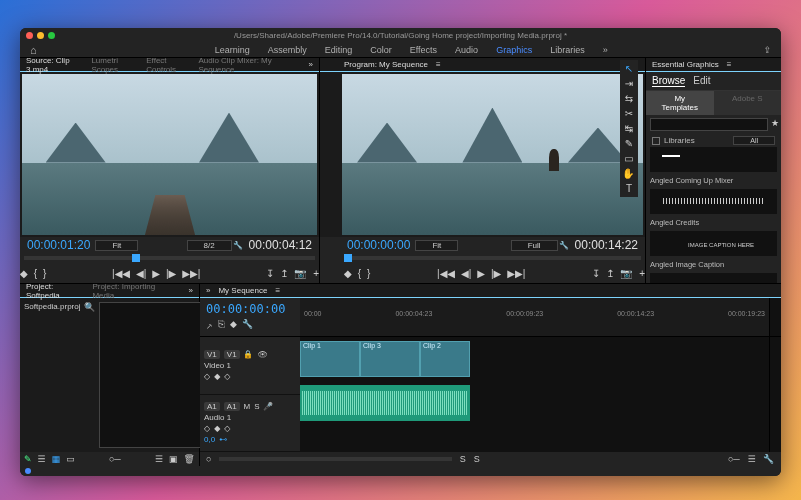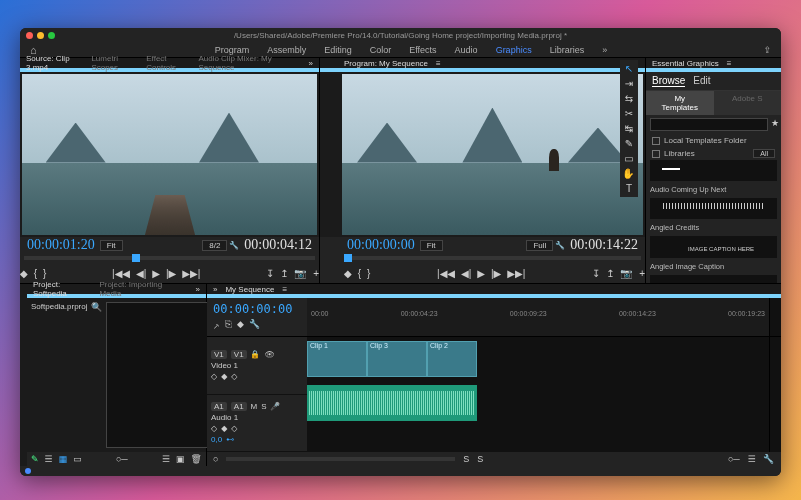--- a/index.html
+++ b/index.html
@@ -13,53 +13,53 @@
   .toolbar-row { height:16px; background:#232323; display:flex; align-items:center; padding:0 10px; gap:18px; color:#b0b0b0; border-bottom:1px solid #000;}
   .toolbar-row .home { font-size:11px; margin-right:160px; }
   .toolbar-row span { cursor:default; }
   .toolbar-row .active { color:#4a8cff; }
   .panels { flex:1; display:flex; flex-direction:column; min-height:0; }
   .upper { height:226px; display:flex; border-bottom:1px solid #000; }
   .source, .program { display:flex; flex-direction:column; background:#1b1b1b; }
   .source { width:300px; border-right:1px solid #000; }
   .program { flex:1; border-right:1px solid #000; position:relative; }
   .essential { width:135px; display:flex; flex-direction:column; background:#232323; }
-  .panel-hdr { height:14px; display:flex; align-items:center; gap:8px; padding:0 6px; background:#1b1b1b; border-bottom:4px solid #7dd3fc; font-size:8px;}
+  .panel-hdr { height:14px; display:flex; align-items:center; gap:8px; padding:0 6px; background:#1b1b1b; border-bottom:1px solid #7dd3fc; font-size:8px;}
   .panel-hdr .ptab { color:#ddd; }
   .panel-hdr .ptab.dim { color:#777; }
   .monitor { flex:1; margin:2px; background:#000; position:relative; overflow:hidden; }
   .sky { position:absolute; inset:0; background:linear-gradient(#c8d9e3,#aac2cc 55%,#5b7a80 55%,#3a5a60); }
   .mountain { position:absolute; bottom:45%; width:60px; height:40px; background:#4b6670; clip-path:polygon(0 100%,50% 0,100% 100%); }
   .dock { position:absolute; bottom:0; left:50%; width:50px; height:55%; background:linear-gradient(#6b5d52,#3a332c); transform:translateX(-50%) perspective(80px) rotateX(40deg); transform-origin:bottom; }
   .person { position:absolute; bottom:40%; right:28%; width:10px; height:22px; background:#2a2520; border-radius:40% 40% 0 0; }
   .ctrl-row { height:16px; display:flex; align-items:center; padding:0 4px; gap:2px; background:#232323; font-size:8px;}
-  .timecode { color:#3aa8ff; font-family:Liberation Serif, serif; font-size:14px; padding:0 3px;}
+  .timecode { color:#3aa8ff; font-family:Liberation Sans, sans-serif; font-size:12px; padding:0 3px;}
   .timecode.white { color:#e0e0e0; }
-  .fit { background:#1b1b1b; border:1px solid #444; padding:0 6px; color:#ccc; font-size:8px;}
+  .fit { background:#1b1b1b; border:1px solid #444; padding:0 16px; color:#ccc; font-size:8px;}
   .slider-row { height:10px; background:#232323; display:flex; align-items:center; padding:0 4px;}
   .slider-row .track { flex:1; height:4px; background:#353535; position:relative; }
   .slider-row .thumb { position:absolute; top:-2px; width:8px; height:8px; background:#3aa8ff; }
   .btnrow { height:20px; display:flex; align-items:center; justify-content:center; gap:6px; background:#232323; color:#ccc; }
   .btnrow span, .ic { font-size:10px; cursor:default; }
   .tooltower { position:absolute; left:300px; top:2px; width:18px; display:flex; flex-direction:column; gap:4px; align-items:center; background:#232323; padding:3px 0; z-index:3;}
   .tooltower span { font-size:10px; color:#ccc; }
   .ess-tabs { display:flex; gap:8px; padding:3px 6px; font-size:10px; border-bottom:1px solid #333;}
   .ess-tabs .on { color:#fff; border-bottom:1px solid #fff;}
   .my-templ { display:flex; font-size:8px; }
   .my-templ div { flex:1; text-align:center; padding:3px 12px; background:#2f2f2f;}
   .my-templ .on { background:#444; color:#fff;}
   .search { display:flex; padding:3px 4px; gap:3px;}
   .search input { flex:1; background:#111; border:1px solid #444; color:#ccc; font-size:8px; padding:1px 3px;}
   .chk { display:flex; align-items:center; gap:4px; padding:2px 6px; font-size:8px; color:#bbb;}
   .chk .box { width:8px; height:8px; border:1px solid #777;}
   .templ-list { flex:1; overflow:hidden; padding:0 4px; display:flex; flex-direction:column; gap:2px;}
   .templ { background:#111; height:50px; position:relative; }
   .templ .dots { position:absolute; left:10%; right:10%; bottom:10px; height:6px; background:repeating-linear-gradient(90deg,#ccc 0 1px,transparent 1px 3px);}
   .templ-label { font-size:7.5px; color:#bbb; padding:2px 0;}
-  .lower { flex:1; display:flex; min-height:0;padding-left:7px;}
+  .lower { flex:1; display:flex; min-height:0;}
   .project { width:180px; border-right:1px solid #000; background:#1b1b1b; display:flex; flex-direction:column;}
   .timeline { flex:1; display:flex; flex-direction:column; background:#1b1b1b;}
   .proj-body { flex:1; display:flex; flex-direction:row; padding:4px; gap:4px;}
   .proj-body .name { color:#ccc; font-size:8px;}
   .proj-body .srch { display:flex; gap:3px;}
   .proj-body input { flex:1; background:#111; border:1px solid #444; font-size:8px; color:#ccc; padding:1px 3px;}
   .hint { flex:1; display:flex; align-items:center; justify-content:center; color:#888; font-size:8px;}
   .proj-foot { height:14px; background:#232323; display:flex; align-items:center; gap:6px; padding:0 4px;}
   .tl-head { display:flex; border-bottom:1px solid #000;}
   .tl-left { width:100px; background:#232323; padding:4px 6px;}
@@ -92,21 +92,21 @@
     <div class="traffic">
       <div class="dot r"></div>
       <div class="dot y"></div>
       <div class="dot g"></div>
     </div>
     <div class="title">/Users/Shared/Adobe/Premiere Pro/14.0/Tutorial/Going Home project/Importing Media.prproj *</div>
   </div>
 
   <div class="toolbar-row">
     <span class="home">⌂</span>
-    <span>Program</span>
+    <span>Learning</span>
     <span>Assembly</span>
     <span>Editing</span>
     <span>Color</span>
     <span>Effects</span>
     <span>Audio</span>
     <span class="active">Graphics</span>
     <span>Libraries</span>
     <span>»</span>
     <span class="spacer"></span>
     <span>⇪</span>
@@ -227,33 +227,29 @@
         <div class="my-templ">
           <div class="on">My Templates</div>
           <div style="color:#666">Adobe S</div>
         </div>
         <div class="search">
           <input placeholder="" style="">
           <span>★</span>
         </div>
         <div class="chk">
           <span class="box"></span>
-            <span>Local Templates Folder</span>
-        </div>
-        <div class="chk">
-          <span class="box"></span>
             <span>Libraries</span>
           <span class="spacer"></span>
           <span class="fit" style="font-size:7px">All</span>
         </div>
         <div class="templ-list">
           <div class="templ">
               <div style="position:absolute;left:12px;top:8px;width:18px;height:2px;background:#fff"></div>
             </div>
-          <div class="templ-label">Audio Coming Up Next</div>
+          <div class="templ-label">Angled Coming Up Mixer</div>
           <div class="templ">
               <div class="dots"></div>
             </div>
           <div class="templ-label">Angled Credits</div>
           <div class="templ">
               <div style="position:absolute;left:30%;top:45%;font-size:6px;color:#ccc">IMAGE CAPTION HERE</div>
             </div>
           <div class="templ-label">Angled Image Caption</div>
           <div class="templ" style="height:20px"></div>
         </div>

